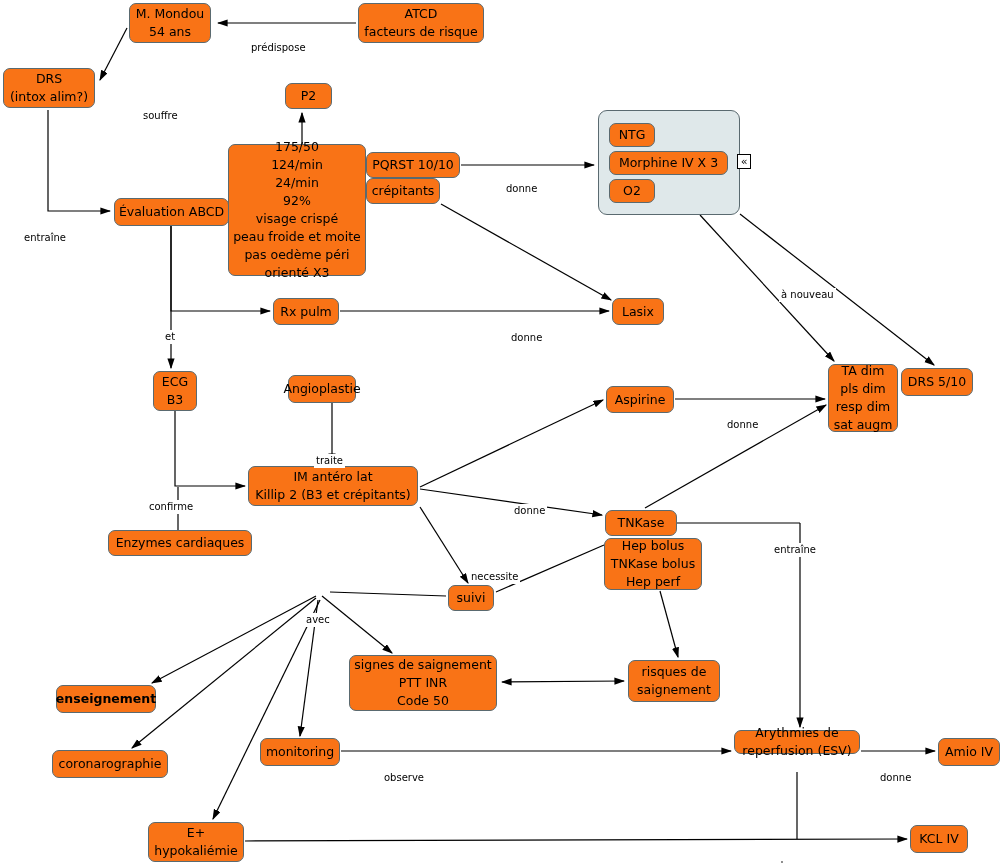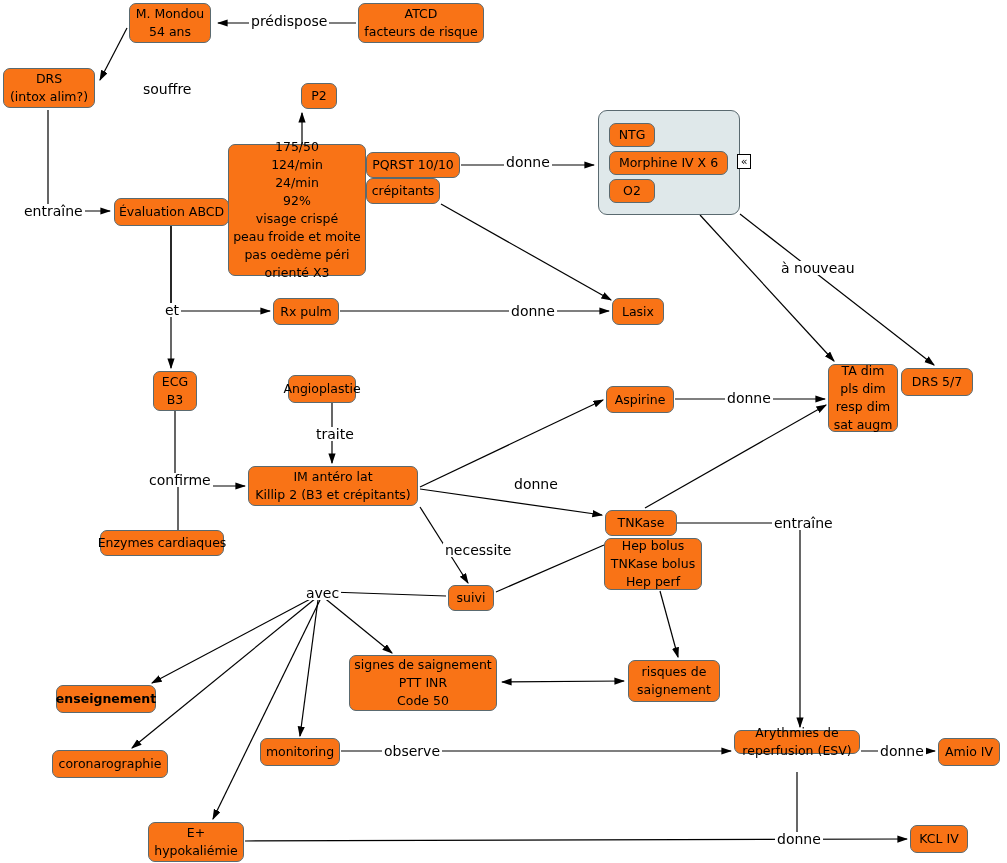--- a/index.html
+++ b/index.html
@@ -41,26 +41,27 @@
   }
   .group {
     position: absolute;
     box-sizing: border-box;
     background: #dfe8ea;
     border: 1px solid #5a6a70;
     border-radius: 9px;
   }
   .edge-label {
     position: absolute;
-    font-size: 14px;
+    font-size: 10px;
     color: #000000;
     background: #ffffff;
     padding: 0 2px;
     white-space: pre;
     line-height: 14px;
+    margin-top: 27px;
   }
   .marker-box {
     position: absolute;
     box-sizing: border-box;
     border: 1px solid #000000;
     background: #ffffff;
     font-size: 11px;
     line-height: 11px;
     text-align: center;
     color: #000000;
@@ -149,50 +150,50 @@
   </svg>
 
   <div class="group" style="left:598px; top:110px; width:142px; height:105px;"></div>
 
   <div class="node" style="left:129px; top:3px; width:82px; height:40px;">M. Mondou
 54 ans</div>
   <div class="node" style="left:358px; top:3px; width:126px; height:40px;">ATCD
 facteurs de risque</div>
   <div class="node" style="left:3px; top:68px; width:92px; height:40px;">DRS
 (intox alim?)</div>
-  <div class="node" style="left:301px; top:83px; width:36px; height:26px;">P2</div>
+  <div class="node" style="left:285px; top:83px; width:47px; height:26px;">P2</div>
   <div class="node" style="left:228px; top:144px; width:138px; height:132px;">175/50
 124/min
 24/min
 92%
 visage crispé
 peau froide et moite
 pas oedème péri
 orienté X3</div>
   <div class="node" style="left:366px; top:152px; width:94px; height:26px;">PQRST 10/10</div>
   <div class="node" style="left:366px; top:178px; width:74px; height:26px;">crépitants</div>
   <div class="node" style="left:609px; top:123px; width:46px; height:24px;">NTG</div>
-  <div class="node" style="left:609px; top:151px; width:119px; height:24px;">Morphine IV X 6</div>
+  <div class="node" style="left:609px; top:151px; width:119px; height:24px;">Morphine IV X 3</div>
   <div class="node" style="left:609px; top:179px; width:46px; height:24px;">O2</div>
   <div class="node" style="left:114px; top:198px; width:115px; height:28px;">Évaluation ABCD</div>
   <div class="node" style="left:273px; top:298px; width:66px; height:27px;">Rx pulm</div>
   <div class="node" style="left:612px; top:298px; width:52px; height:27px;">Lasix</div>
   <div class="node" style="left:828px; top:364px; width:70px; height:68px;">TA dim
 pls dim
 resp dim
 sat augm</div>
-  <div class="node" style="left:901px; top:368px; width:72px; height:28px;">DRS 5/7</div>
+  <div class="node" style="left:901px; top:368px; width:72px; height:28px;">DRS 5/10</div>
   <div class="node" style="left:153px; top:371px; width:44px; height:40px;">ECG
 B3</div>
   <div class="node" style="left:288px; top:375px; width:68px; height:28px;">Angioplastie</div>
   <div class="node" style="left:606px; top:386px; width:68px; height:27px;">Aspirine</div>
   <div class="node" style="left:248px; top:466px; width:170px; height:40px;">IM antéro lat
 Killip 2 (B3 et crépitants)</div>
   <div class="node" style="left:605px; top:510px; width:72px; height:26px;">TNKase</div>
-  <div class="node" style="left:100px; top:530px; width:124px; height:26px;">Enzymes cardiaques</div>
+  <div class="node" style="left:108px; top:530px; width:144px; height:26px;">Enzymes cardiaques</div>
   <div class="node" style="left:604px; top:538px; width:98px; height:52px;">Hep bolus
 TNKase bolus
 Hep perf</div>
   <div class="node" style="left:448px; top:585px; width:46px; height:26px;">suivi</div>
   <div class="node" style="left:349px; top:655px; width:148px; height:56px;">signes de saignement
 PTT INR
 Code 50</div>
   <div class="node" style="left:628px; top:660px; width:92px; height:42px;">risques de
 saignement</div>
   <div class="node" style="left:56px; top:685px; width:100px; height:28px;font-weight:bold;">enseignement</div>
@@ -210,21 +211,21 @@
   <div class="edge-label" style="left:22px; top:204px;">entraîne</div>
   <div class="edge-label" style="left:504px; top:155px;">donne</div>
   <div class="edge-label" style="left:163px; top:303px;">et</div>
   <div class="edge-label" style="left:509px; top:304px;">donne</div>
   <div class="edge-label" style="left:779px; top:261px;">à nouveau</div>
   <div class="edge-label" style="left:314px; top:427px;">traite</div>
   <div class="edge-label" style="left:725px; top:391px;">donne</div>
   <div class="edge-label" style="left:147px; top:473px;">confirme</div>
   <div class="edge-label" style="left:512px; top:477px;">donne</div>
   <div class="edge-label" style="left:772px; top:516px;">entraîne</div>
-  <div class="edge-label" style="left:443px; top:543px;">necessite</div>
+  <div class="edge-label" style="left:469px; top:543px;">necessite</div>
   <div class="edge-label" style="left:304px; top:586px;">avec</div>
   <div class="edge-label" style="left:382px; top:744px;">observe</div>
   <div class="edge-label" style="left:878px; top:744px;">donne</div>
   <div class="edge-label" style="left:775px; top:832px;">donne</div>
 
   <div class="marker-box" style="left:737px; top:154px; width:14px; height:15px; line-height:13px;">«</div>
 
 </div>
 
 </body></html>

